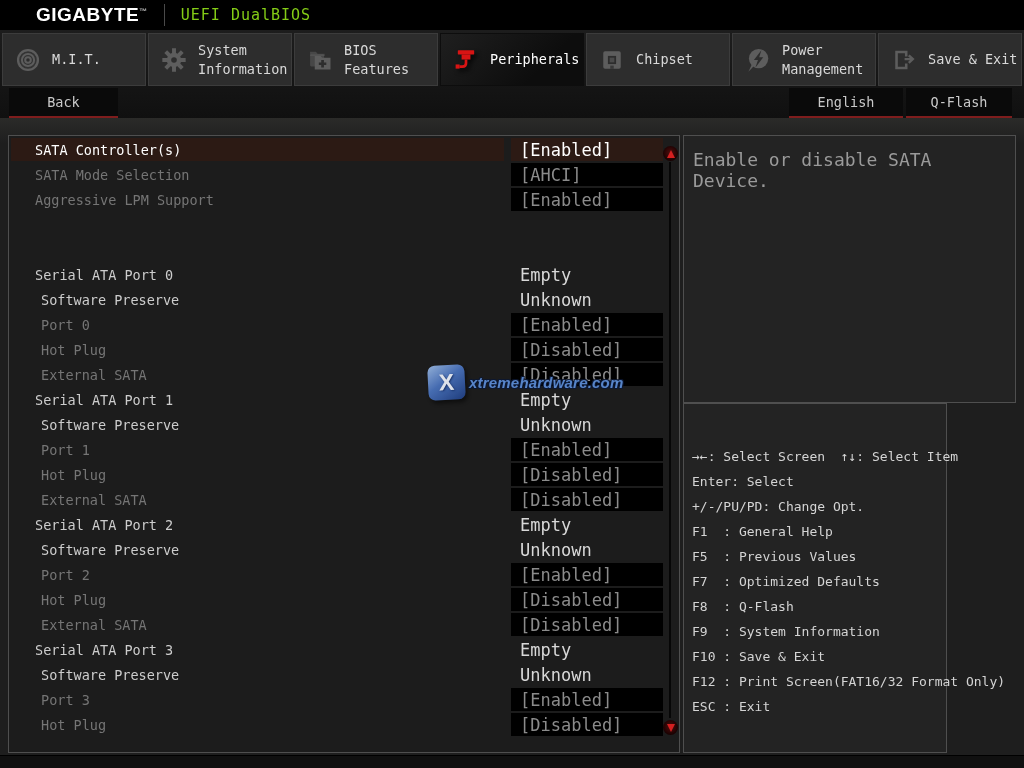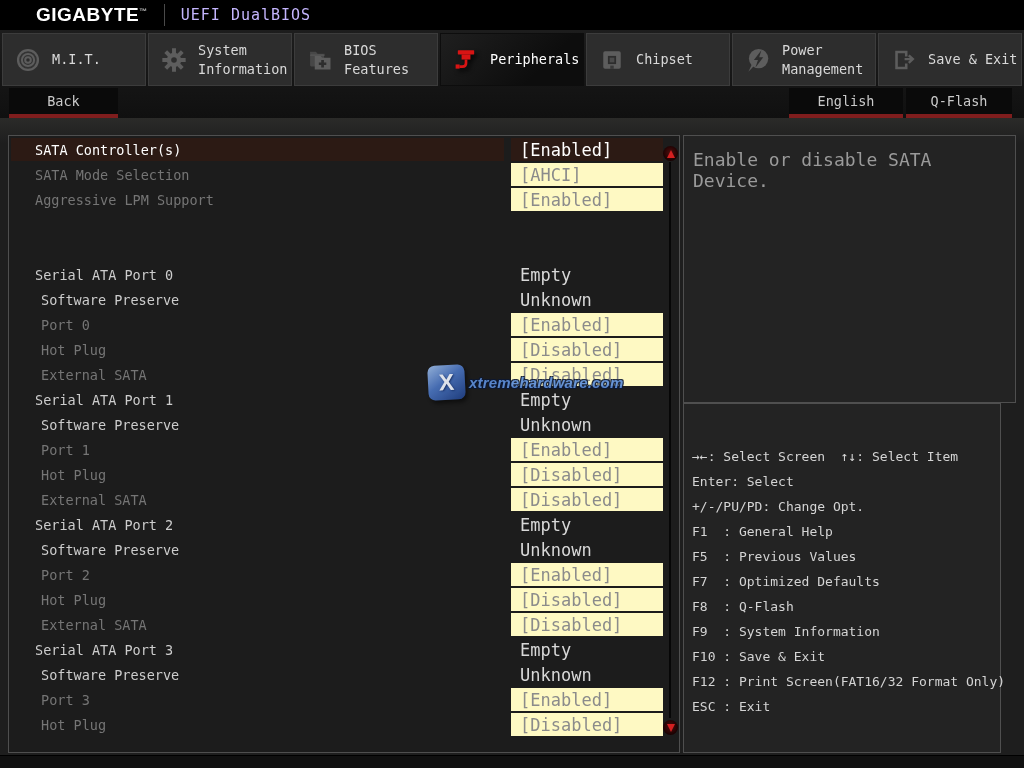--- a/index.html
+++ b/index.html
@@ -7,62 +7,62 @@
     width:1024px;height:768px;position:relative;overflow:hidden;
     background:#131313;
     font-family:"DejaVu Sans Mono",monospace;
     -webkit-font-smoothing:none;
   }
   
   .topbar{position:absolute;left:0;top:0;width:1024px;height:30px;background:#000;display:flex;align-items:center;}
   .logo{font-family:"Liberation Sans",sans-serif;font-weight:bold;color:#fff;font-size:19px;letter-spacing:.5px;margin-left:36px;}
   .logo sup{font-size:8px;color:#bbb;}
   .topbar-divider{width:1px;height:22px;background:#4a4a4a;margin:0 16px;}
-  .product{color:#c4b5fd;font-size:15px;letter-spacing:1px;}
+  .product{color:#84cc16;font-size:15px;letter-spacing:1px;}
   
   .header-zone{position:absolute;left:0;top:30px;width:1024px;height:88px;background:linear-gradient(#1d1d1d,#101010);}
   .tabbar{position:absolute;left:2px;top:33px;width:1020px;height:53px;display:flex;gap:2px;}
   .tab{flex:1;background:#2d2d2d;border:1px solid #3c3c3c;box-sizing:border-box;display:flex;align-items:center;padding-left:11px;cursor:default;}
   .tab .ticon{width:28px;height:28px;margin-right:10px;color:#5d5d5d;flex-shrink:0;}
   .tab .ticon svg{display:block;}
   .tab .tlabel{color:#d9d9d9;font-size:13.5px;line-height:1.35;}
   .tab.active{background:linear-gradient(135deg,#1f1f1f 0%,#0d0d0d 70%);border-color:#0d0d0d;}
   .tab.active .ticon{color:#d81414;filter:drop-shadow(3px 3px 2px rgba(0,0,0,.7));}
   .tab.active .tlabel{color:#fff;}
   
-  .btn{position:absolute;height:30px;background:#0a0a0a;color:#c9c9c9;font-size:13.5px;display:flex;align-items:center;justify-content:center;border-bottom:4px solid #7f1d1d;box-sizing:border-box;}
+  .btn{position:absolute;height:30px;background:#0a0a0a;color:#c9c9c9;font-size:13.5px;display:flex;align-items:center;justify-content:center;border-bottom:2px solid #7f1d1d;box-sizing:border-box;}
   .btn-back{left:9px;top:88px;width:109px;}
   .btn-english{left:789px;top:88px;width:114px;}
   .btn-qflash{left:906px;top:88px;width:106px;}
   
   .main-zone{position:absolute;left:0;top:118px;width:1024px;height:637px;background:linear-gradient(#2b2b29,#1e1e1e 26px);}
   .bottom-strip{position:absolute;left:0;top:755px;width:1024px;height:13px;background:#101010;border-top:1px solid #000;}
   
   .panel-left{position:absolute;left:8px;top:135px;width:672px;height:618px;background:#1c1c1c;border:1px solid #4f4f4f;box-sizing:border-box;}
   .rows{position:absolute;left:0;top:1px;right:0;}
   .row{height:25px;position:relative;}
   .row .rlabel{position:absolute;left:2px;right:175px;top:1px;bottom:1px;display:flex;align-items:center;padding-left:24px;font-size:13.5px;white-space:pre;}
   .row.ind1 .rlabel{padding-left:30px;}
   .row.option .rlabel{color:#757575;}
   .row.info .rlabel{color:#cdcdcd;}
   .row .rvalue{position:absolute;left:502px;width:152px;top:1px;bottom:1px;display:flex;align-items:center;padding-left:9px;box-sizing:border-box;font-size:17px;white-space:pre;}
-  .row.option .rvalue{background:#fef9c3;color:#8b8b8b;}
+  .row.option .rvalue{background:#000000;color:#8b8b8b;}
   .row.info .rvalue{color:#d8d8d8;}
   .row.selected .rlabel{background:#2c1a14;color:#fff;}
   .row.selected .rvalue{background:#2c1a14;color:#fff;}
   
   .scroll-track{position:absolute;right:8px;top:26px;bottom:34px;width:2px;background:#060606;}
   .scroll-btn{position:absolute;right:1px;width:15px;height:15px;border-radius:50%;background:radial-gradient(circle at 50% 45%,#4a0b0b 10%,#150101 75%);display:flex;align-items:center;justify-content:center;}
   .scroll-btn.up{top:10px;}
   .scroll-btn.down{bottom:17px;}
   .tri-up{width:0;height:0;border-left:4.5px solid transparent;border-right:4.5px solid transparent;border-bottom:8px solid #d42020;}
   .tri-down{width:0;height:0;border-left:4.5px solid transparent;border-right:4.5px solid transparent;border-top:8px solid #d42020;}
   
   .panel-help{position:absolute;left:683px;top:135px;width:333px;height:268px;background:#232323;border:1px solid #4f4f4f;box-sizing:border-box;color:#9a9a9a;font-size:18px;padding:13px 9px;white-space:pre-wrap;}
-  .panel-keys{position:absolute;left:683px;top:403px;width:318px;height:350px;background:#232323;border:1px solid #4f4f4f;box-sizing:border-box;padding:40px 4px 0 8px;}
+  .panel-keys{position:absolute;left:683px;top:403px;width:264px;height:350px;background:#232323;border:1px solid #4f4f4f;box-sizing:border-box;padding:40px 4px 0 8px;}
   .key-line{height:25px;color:#d4d4d4;font-size:13px;white-space:pre;display:flex;align-items:center;}
   
   .watermark{position:absolute;left:428px;top:365px;display:flex;align-items:center;opacity:.93;pointer-events:none;}
   .wm-icon{width:37px;height:35px;border-radius:7px;background:linear-gradient(145deg,#9cbbe6 0%,#4a73bd 45%,#1f3f84 100%);box-shadow:2px 3px 4px rgba(0,0,0,.55);color:#ecf1fa;display:flex;align-items:center;justify-content:center;font-family:"Liberation Sans",sans-serif;font-weight:bold;font-size:23px;transform:rotate(-3deg);text-shadow:1px 1px 2px #16306b;}
   .wm-text{margin-left:4px;color:#5d8ed8;font-family:"Liberation Sans",sans-serif;font-weight:bold;font-style:italic;font-size:15px;letter-spacing:.2px;text-shadow:1px 1px 0 #0c1833,-1px -1px 0 #0c1833,1px -1px 0 #0c1833,-1px 1px 0 #0c1833;}
 </style>
 </head>
 <body>
 
 <div class="topbar">

